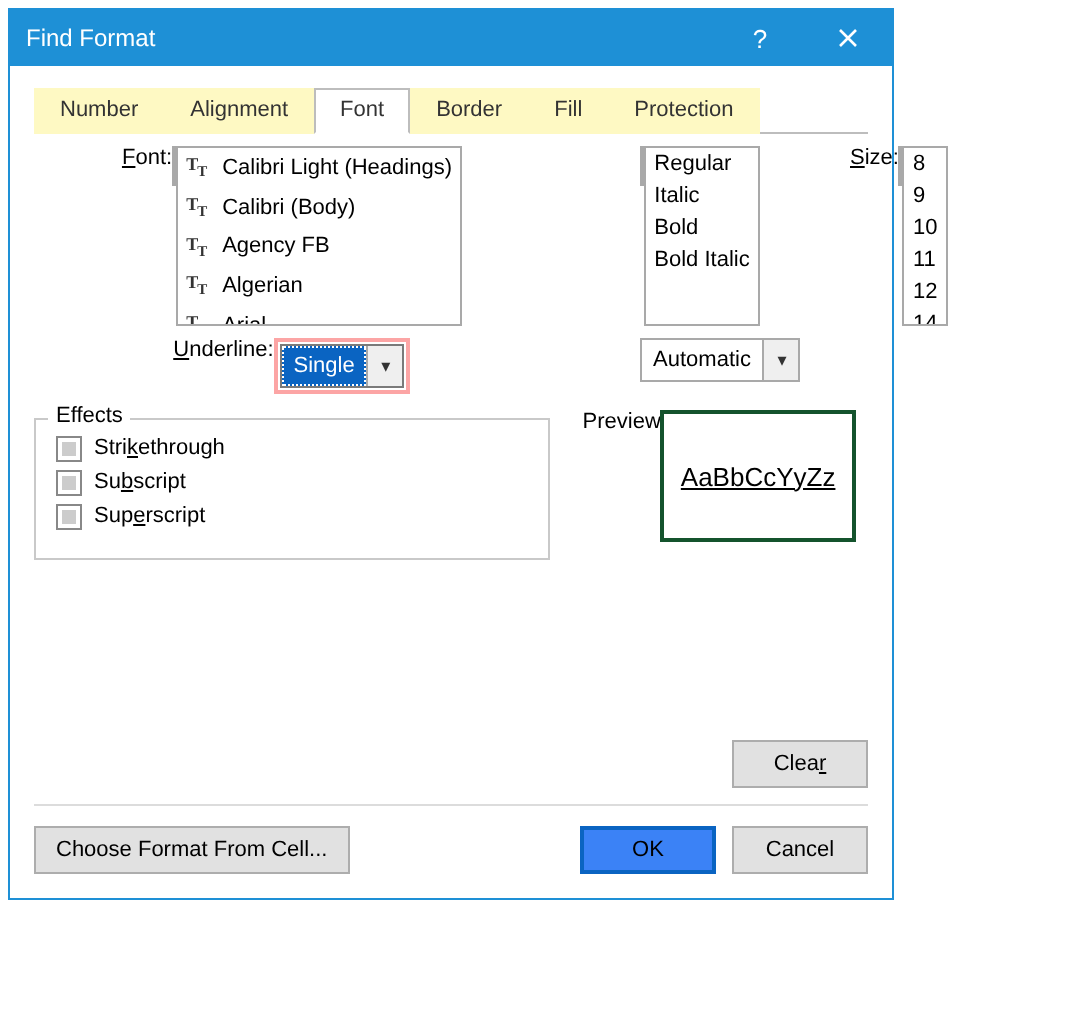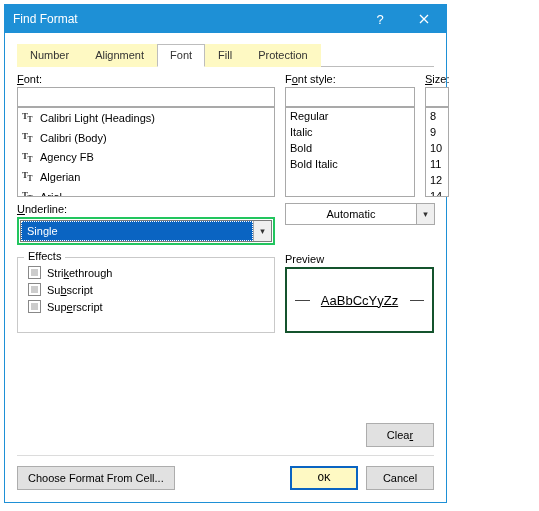--- a/index.html
+++ b/index.html
@@ -55,21 +55,21 @@
   .tab.active {
     border-color: #bdbdbd;
     background: #fff;
     border-bottom: 1px solid #fff;
   }
   .font-row {
     display: flex;
     gap: 10px;
     margin-bottom: 6px;
   }
-  .col { display: flex; flex-direction: column; }
+  .col { display: flex; flex-direction: row; justify-content: center; }
   .label { margin-bottom: 2px; }
   .textbox {
     height: 20px;
     border: 1px solid #a9a9a9;
     background: #fff;
   }
   .listbox {
     border: 1px solid #a9a9a9;
     height: 90px;
     overflow-y: scroll;
@@ -114,21 +114,21 @@
     height: 100%;
     border-left: 1px solid #a9a9a9;
     display: flex;
     align-items: center;
     justify-content: center;
     background: #efefef;
     font-size: 9px;
     color: #333;
   }
   .underline-highlight {
-    border: 2px solid #22c55e;
+    border: 2px solid #fca5a5;
     padding: 1px;
   }
   .underline-combo {
     border: 1px solid #7a7a7a;
   }
   .underline-combo .combo-text {
     background: #0a64c2;
     color: #fff;
     height: 100%;
     display: flex;
@@ -144,21 +144,20 @@
   }
   .group-title {
     position: absolute;
     top: -8px;
     left: 6px;
     background: #fff;
     padding: 0 4px;
   }
   .checkbox-row {
     display: flex;
-    align-items: center;
     gap: 6px;
     margin-bottom: 4px;
   }
   .cb {
     width: 13px;
     height: 13px;
     border: 1px solid #888;
     background: #fff;
     box-shadow: inset 0 0 0 2px #fff, inset 0 0 0 20px #ccc;
   }
@@ -201,22 +200,21 @@
     height: 24px;
     border: 1px solid #adadad;
     background: #e1e1e1;
     display: inline-flex;
     align-items: center;
     justify-content: center;
     padding: 0 10px;
   }
   .btn.default {
     border: 2px solid #0a64c2;
-    background: #fef9c3;
-    font-family: Liberation Mono, monospace;
+    background: #3b82f6;
   }
   .spacer { flex: 1; }
   u.accel { text-decoration: underline; }
 </style>
 </head>
 <body>
 
 <div class="window">
   <div class="titlebar">
     <span class="titlebar-text">Find Format</span>
@@ -226,20 +224,21 @@
           <path d="M1 1 L9 9 M9 1 L1 9" stroke="#fff" stroke-width="1.3"></path>
         </svg>
     </div>
   </div>
   <div class="client">
 
     <div class="tabs">
       <div class="tab">Number</div>
       <div class="tab">Alignment</div>
       <div class="tab active">Font</div>
+      <div class="tab">Border</div>
       <div class="tab">Fill</div>
       <div class="tab">Protection</div>
     </div>
 
     <div class="font-row">
       <div class="col" style="flex:0 0 258px">
         <span class="label"><u class="accel">F</u>ont:</span>
         <div class="textbox"></div>
         <div class="listbox">
           <div class="item">
@@ -259,21 +258,20 @@
               <span>Algerian</span>
             </div>
           <div class="item">
               <span class="tt-icon">T<sub>T</sub></span>
               <span>Arial</span>
             </div>
 
         </div>
       </div>
       <div class="col" style="flex:0 0 130px">
-        <span class="label">F<u class="accel">o</u>nt style:</span>
         <div class="textbox"></div>
         <div class="listbox">
           <div class="item">Regular</div>
           <div class="item">Italic</div>
           <div class="item">Bold</div>
           <div class="item">Bold Italic</div>
         </div>
       </div>
       <div class="col" style="flex:1">
         <span class="label"><u class="accel">S</u>ize:</span>

